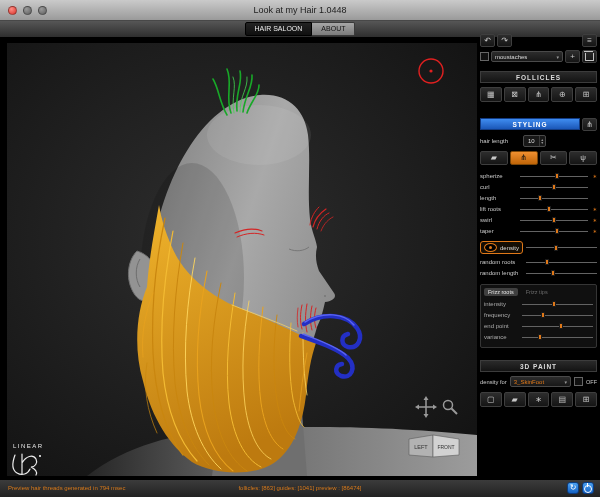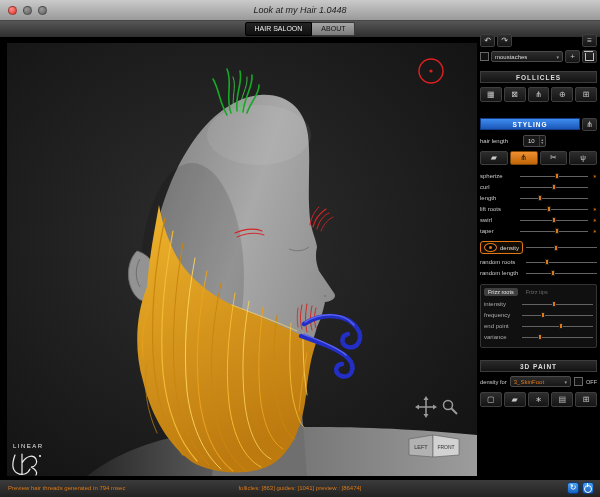--- a/index.html
+++ b/index.html
@@ -7,21 +7,21 @@
        font-family:"Liberation Sans",sans-serif;-webkit-font-smoothing:antialiased;}
 
   
   .titlebar{position:absolute;top:0;left:0;right:0;height:20px;
     background:linear-gradient(#cacaca,#9a9a9a);border-bottom:1px solid #484848;
     display:flex;align-items:center;justify-content:center;}
   .traffic{position:absolute;left:8px;top:6px;display:flex;gap:6px;}
   .light{width:9px;height:9px;border-radius:50%;border:1px solid rgba(0,0,0,.35);box-sizing:border-box;}
   .light.close{background:radial-gradient(circle at 35% 30%,#ff8d85,#d8332a);}
   .light.dim{background:radial-gradient(circle at 35% 30%,#9a9a9a,#5f5f5f);}
-  .title{font-size:9px;color:#1d1d1d;font-style:italic;}
+  .title{font-size:9px;color:#1d1d1d;}
 
   .tabbar{position:absolute;top:21px;left:0;right:0;height:16px;
     background:linear-gradient(#565656,#2e2e2e);border-bottom:1px solid #000;
     display:flex;align-items:center;justify-content:center;}
   .tab{font-size:7px;padding:1px 9px;line-height:10px;}
   .tab.active{background:linear-gradient(#232323,#0f0f0f);color:#ececec;border:1px solid #000;border-radius:2px 0 0 2px;}
   .tab.inactive{background:linear-gradient(#a6a6a6,#7b7b7b);color:#141414;border:1px solid #3a3a3a;border-left:none;border-radius:0 2px 2px 0;}
 
   
   .viewport{position:absolute;left:6px;top:42px;width:470px;height:433px;background:#161616;border:1px solid #000;}

